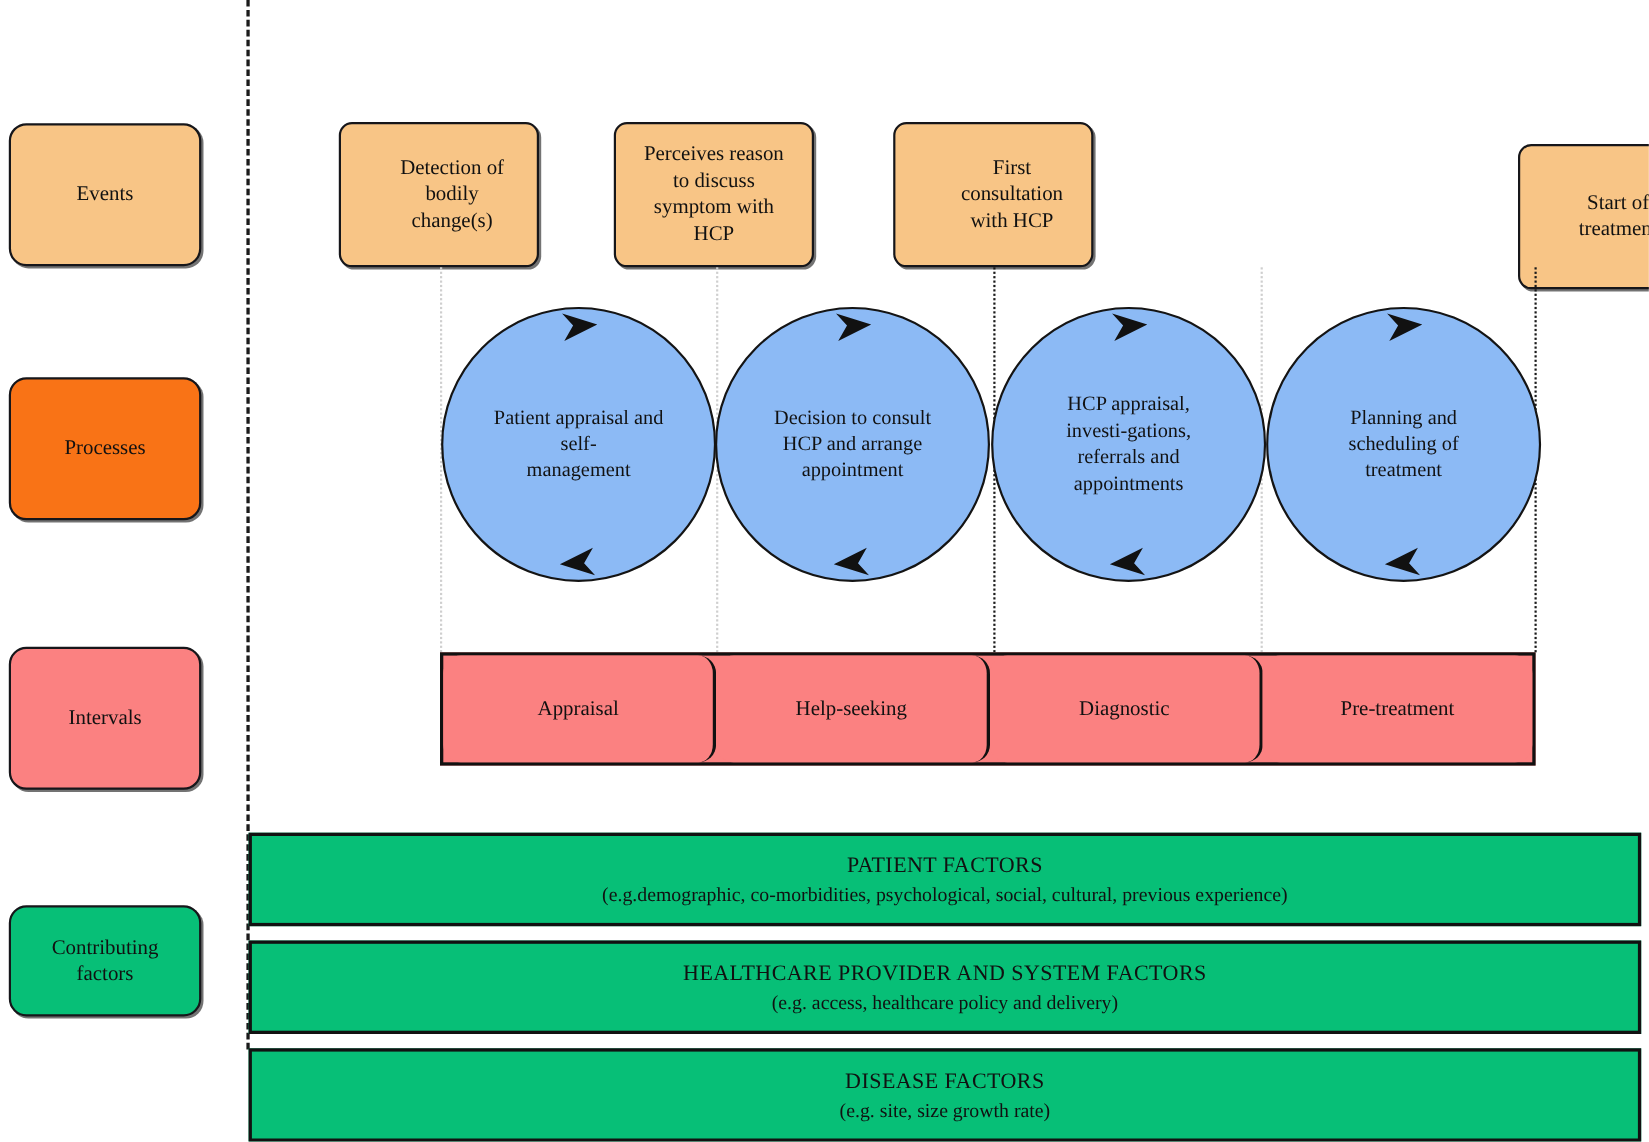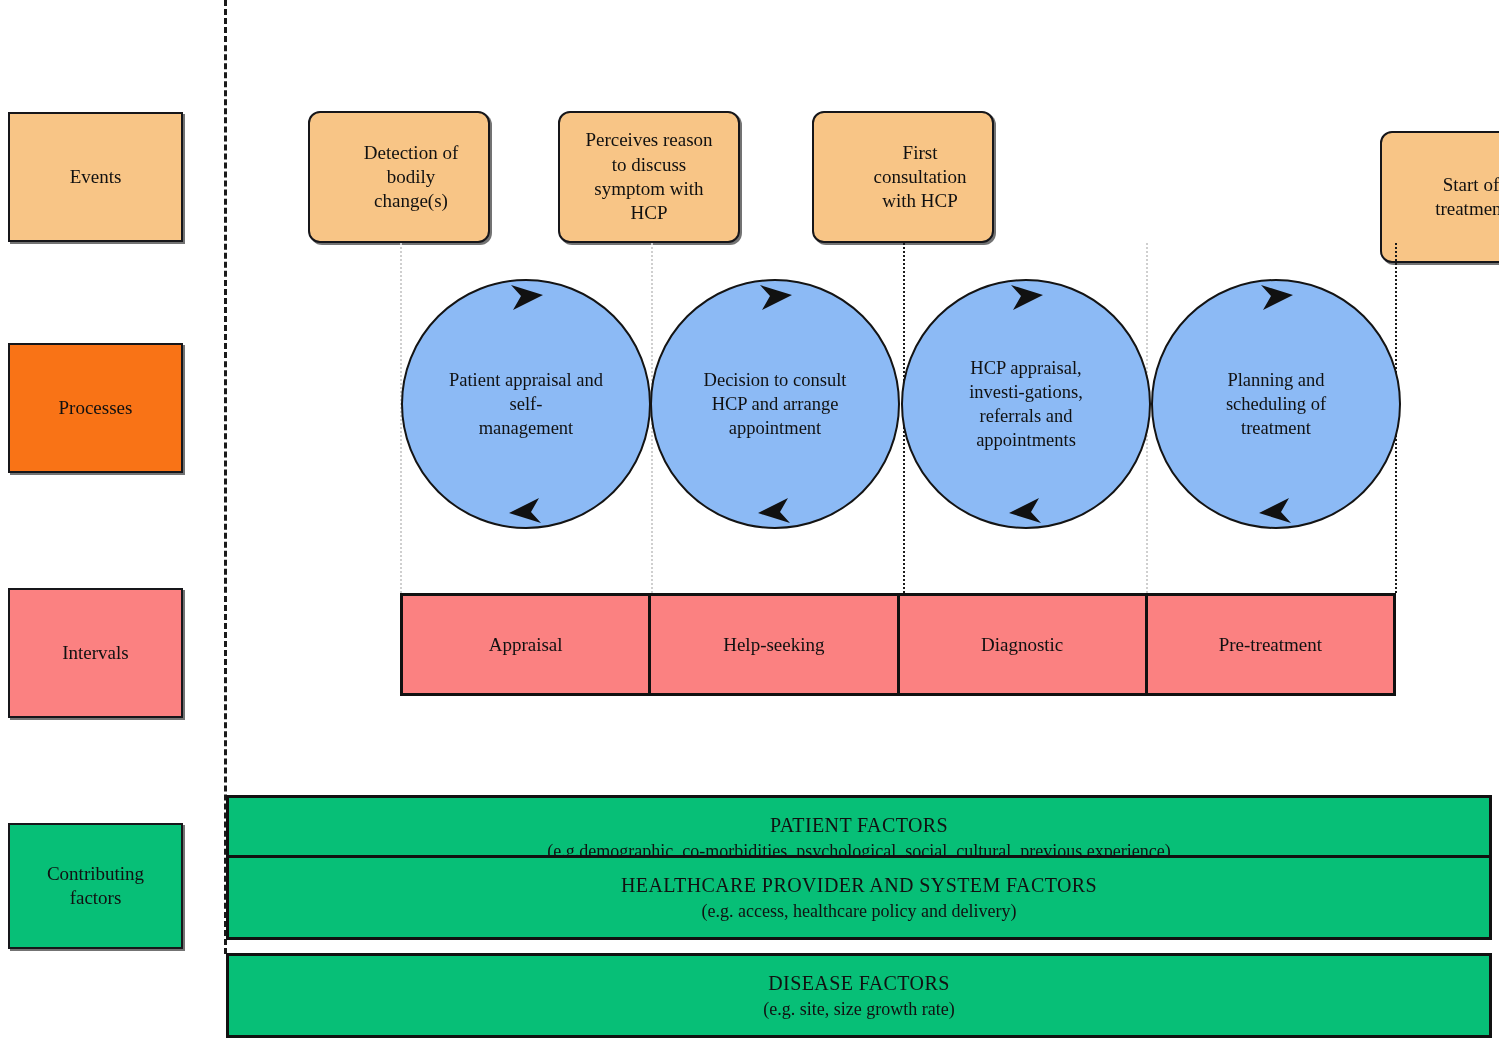--- a/index.html
+++ b/index.html
@@ -25,35 +25,35 @@
     top: 0px;
     width: 0px;
     height: 954px;
     border-left: 3px dashed #1a1a1a;
   }
 
   
   .legend-box {
     position: absolute;
     border: 2.5px solid #16161a;
-    border-radius: 0;
+    border-radius: 16px;
     box-sizing: border-box;
     display: flex;
     align-items: center;
     justify-content: center;
     text-align: center;
     font-size: 19px;
     color: #111;
     line-height: 1.25;
     box-shadow: 2px 2px 0 rgba(0,0,0,0.55);
   }
   .legend-events    { left: 8px;  top: 112px; width: 175px; height: 130px; background: #F8C586; }
   .legend-processes { left: 8px;  top: 343px; width: 175px; height: 130px; background: #f97316; }
   .legend-intervals { left: 8px;  top: 588px; width: 175px; height: 130px; background: #FB8181; align-items: center; }
-  .legend-factors   { left: 8px;  top: 823px; width: 175px; height: 126px; background: #07BF77; }
+  .legend-factors   { left: 8px;  top: 823px; width: 175px; height: 101px; background: #07BF77; }
 
   
   .event-box {
     position: absolute;
     top: 111px;
     height: 132px;
     background: #F8C586;
     border: 2.5px solid #16161a;
     border-radius: 12px;
     box-sizing: border-box;
@@ -142,40 +142,41 @@
     flex: 1 1 0;
     display: flex;
     align-items: center;
     justify-content: center;
     text-align: center;
     font-size: 19px;
     color: #111;
     border-right: 3px solid #111111;
     box-sizing: border-box;
     background: #FB8181;
+    border-radius: 16px;
   }
   .interval-cell:last-child { border-right: none; }
 
   
   .factor-bar {
     position: absolute;
     left: 226px;
     width: 1266px;
     background: #07BF77;
     border: 3px solid #111111;
     box-sizing: border-box;
     display: flex;
     flex-direction: column;
     align-items: center;
     justify-content: center;
     text-align: center;
     color: #111;
     line-height: 1.35;
   }
-  .fb0 { top: 757px; height: 85px; margin-top: 38px; }
+  .fb0 { top: 757px; height: 85px; }
   .fb1 { top: 855px; height: 85px; }
   .fb2 { top: 953px; height: 85px; }
   .factor-title { font-size: 20px; letter-spacing: 0.4px; }
   .factor-sub   { font-size: 18px; }
 </style>
 </head>
 <body>
 
 <div id="canvas">
 

